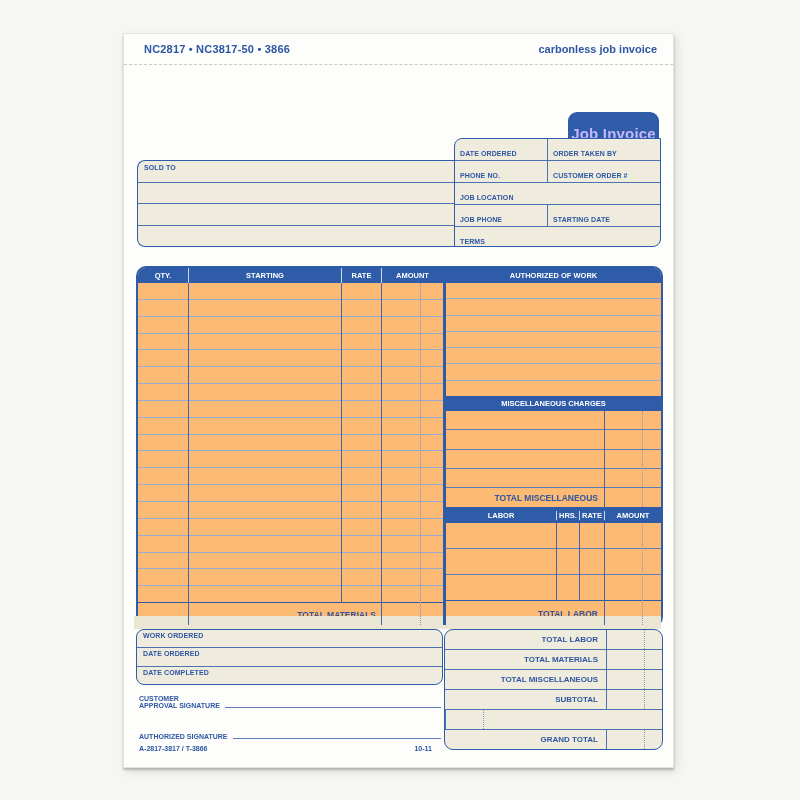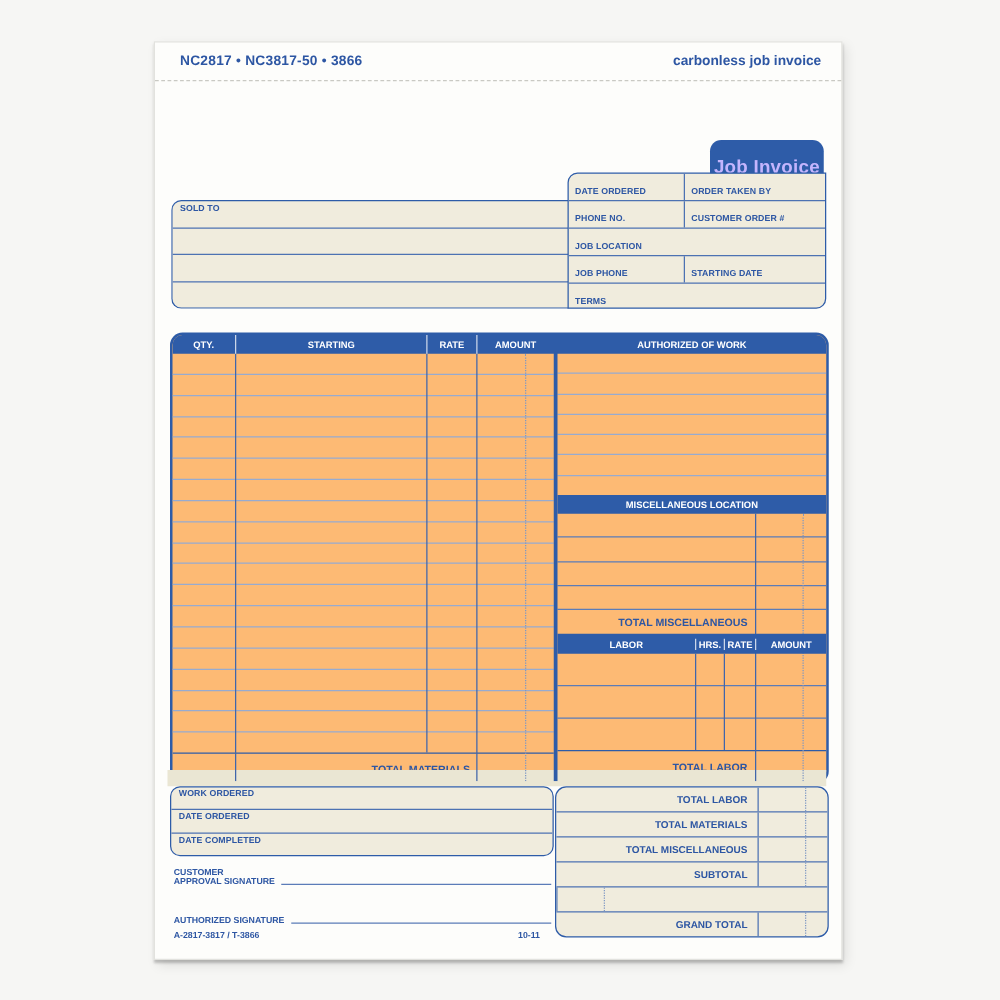--- a/index.html
+++ b/index.html
@@ -208,21 +208,21 @@
         <div class="descrows">
             <div class="d-row"></div>
             <div class="d-row"></div>
             <div class="d-row"></div>
             <div class="d-row"></div>
             <div class="d-row"></div>
             <div class="d-row"></div>
             <div class="d-row"></div>
           </div>
 
-        <div class="bluebar miscbar">MISCELLANEOUS LOCATION</div>
+        <div class="bluebar miscbar">MISCELLANEOUS CHARGES</div>
         <div class="miscrows">
             <div class="mi-row"></div>
             <div class="mi-row"></div>
             <div class="mi-row"></div>
             <div class="mi-row"></div>
           </div>
         <div class="tmisc">
           <div class="txt">TOTAL MISCELLANEOUS</div>
         </div>
 

